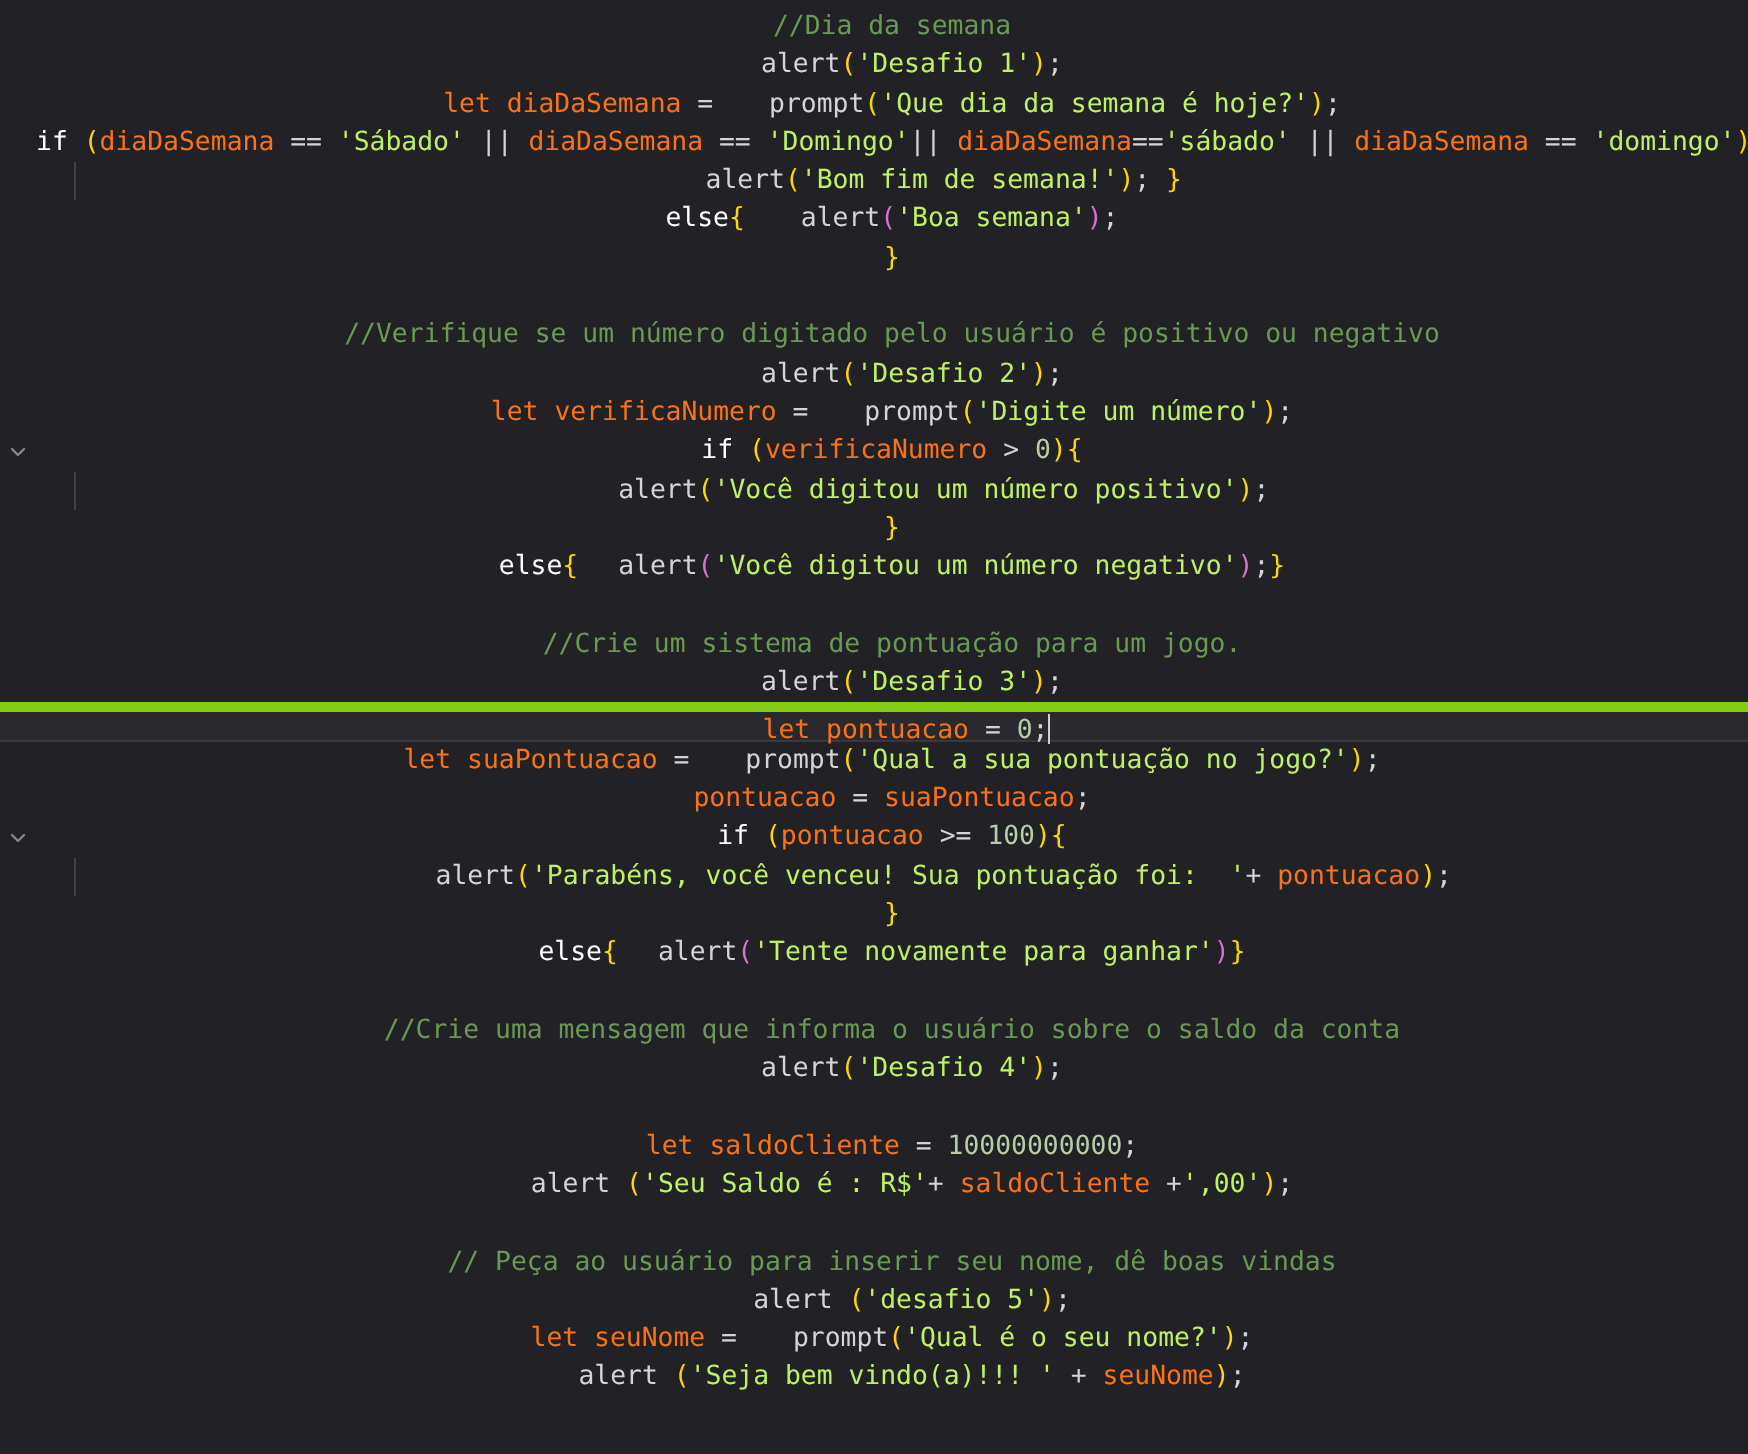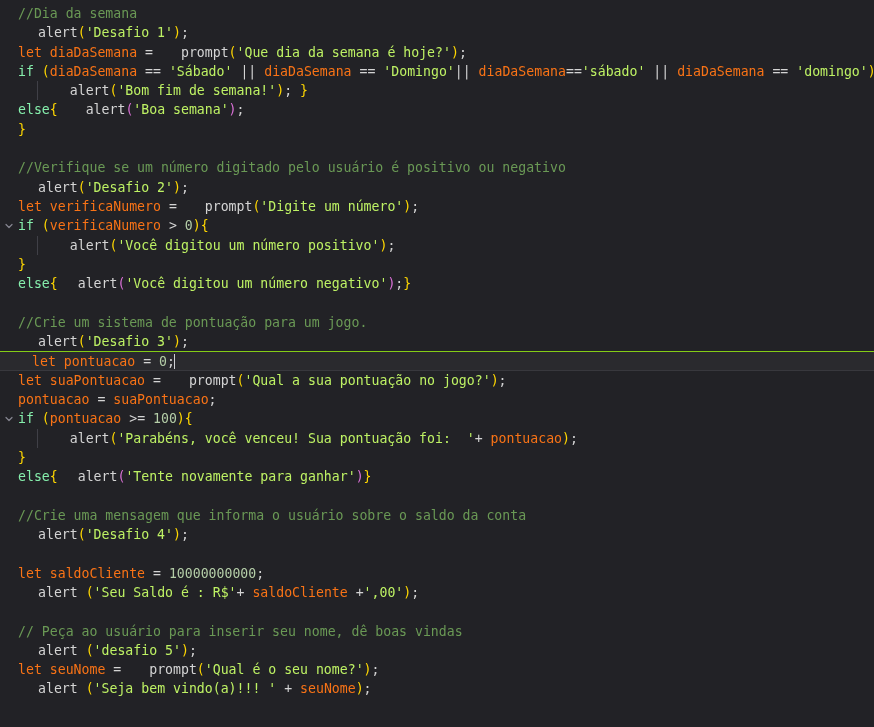--- a/index.html
+++ b/index.html
@@ -24,24 +24,25 @@
     top: 4px;
     left: 0;
     right: 0;
     bottom: 0;
   }
   .line {
     position: relative;
     height: 19.3px;
     padding-left: 18px;
     box-sizing: border-box;
+    text-align: center;
   }
   .line.current {
     background: #2a2a2e;
-    border-top: 1px solid #84cc16;
+    border-top: 5px solid #84cc16;
     border-bottom: 1px solid #38383d;
     height: 19.3px;
     padding-left: 32px;
   }
   
   .line.guide::before {
     content: "";
     position: absolute;
     left: 37px;
     top: 0;
@@ -58,21 +59,21 @@
     height: 19.3px;
     display: flex;
     align-items: center;
     justify-content: center;
     color: #868691;
   }
   .fold svg { display: block; }
 
   
   .cm  { color: #6A9955; }  
-  .kw  { color: #86efac; }  
+  .kw  { color: #ffffff; }  
   .let { color: #f97316; }  
   .var { color: #f97316; }  
   .fn  { color: #D4D4D4; margin-left: 20px; }  
   .str { color: #bef264; }  
   .num { color: #B5CEA8; }  
   .op  { color: #D4D4D4; }  
   .p1  { color: #FFD700; }  
   .p2  { color: #DA70D6; }
 
   

